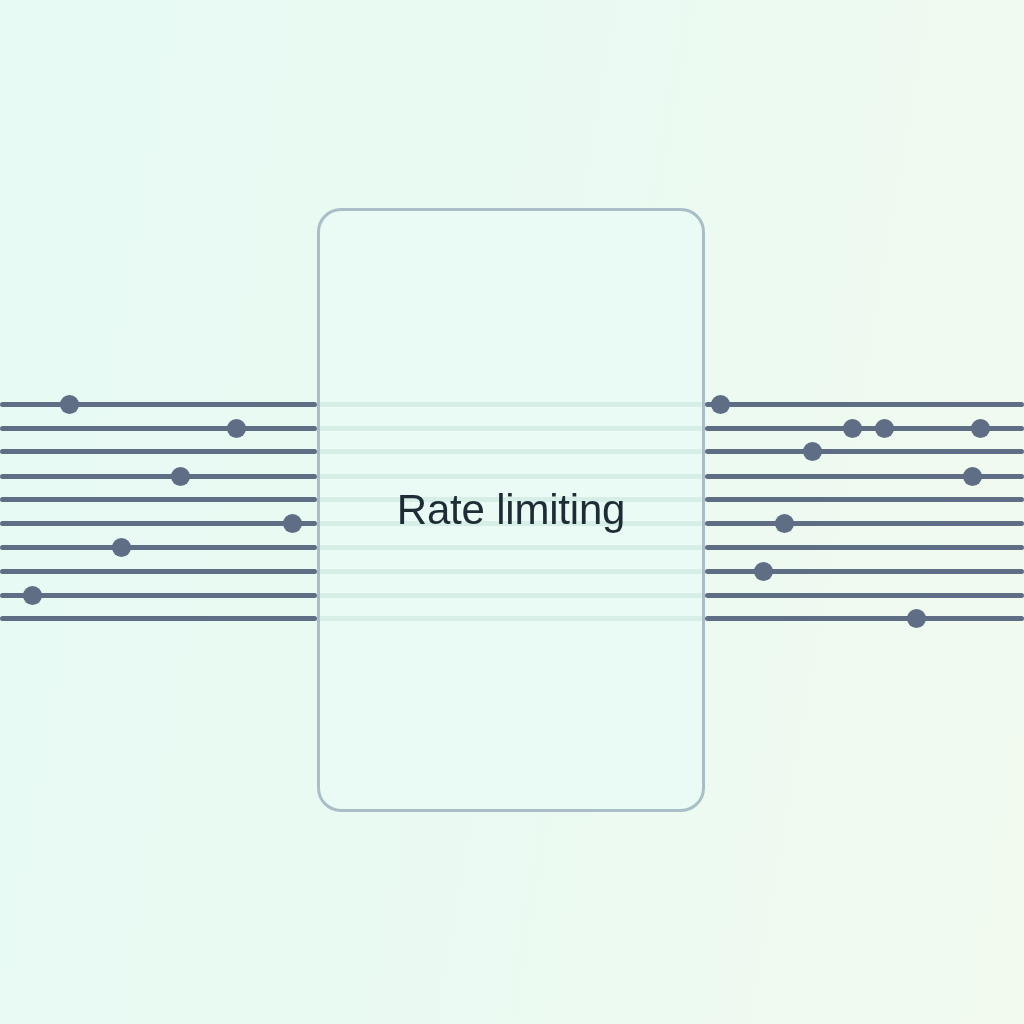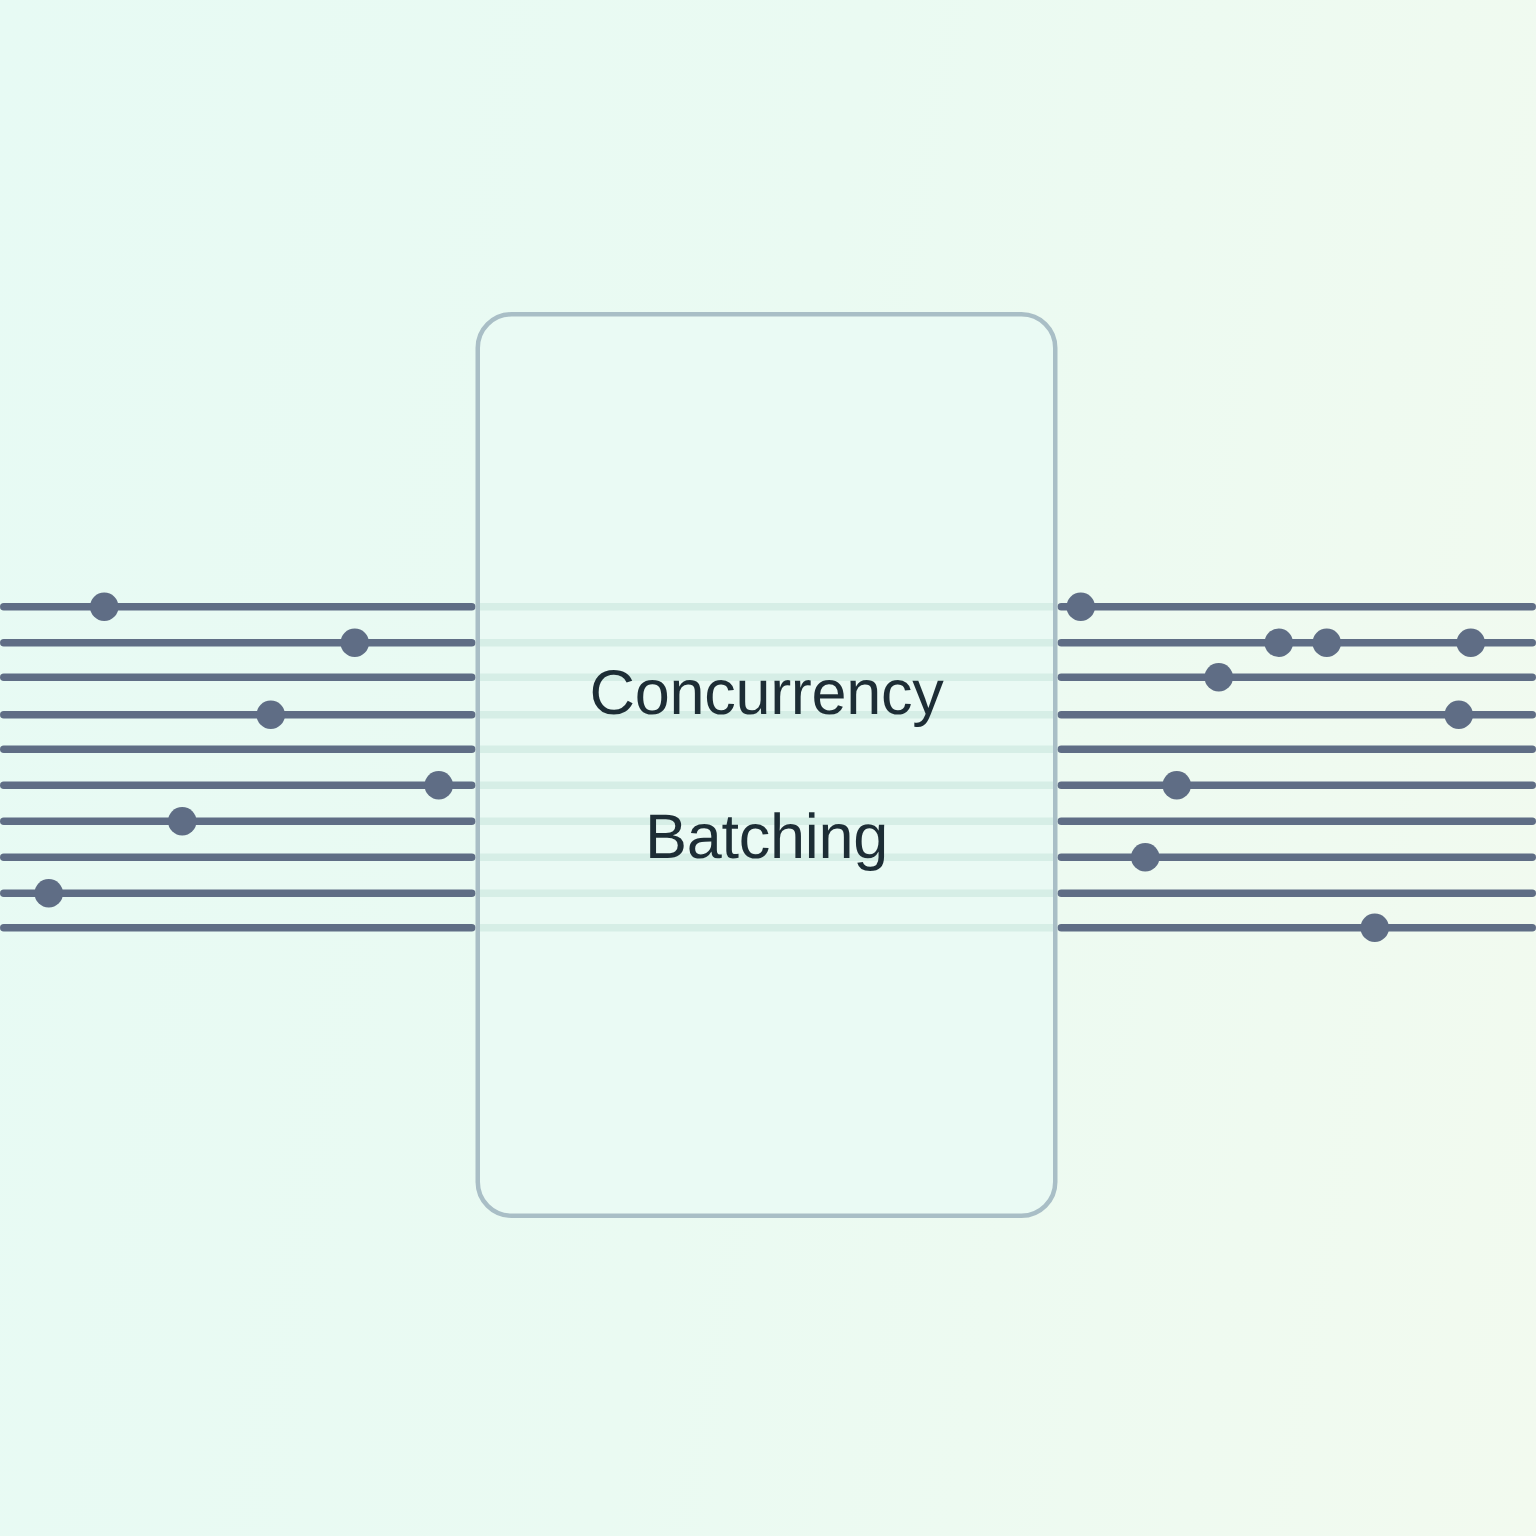--- a/index.html
+++ b/index.html
@@ -149,21 +149,18 @@
         <div class="rail-ghost" style="top: 262.5px; left: -3px; width: 388px; background: rgb(214, 238, 230); height: 5px;"></div>
         <div class="rail-ghost" style="top: 285.5px; left: -3px; width: 388px; background: rgb(214, 238, 230); height: 5px;"></div>
         <div class="rail-ghost" style="top: 309.5px; left: -3px; width: 388px; background: rgb(214, 238, 230); height: 5px;"></div>
         <div class="rail-ghost" style="top: 333.5px; left: -3px; width: 388px; background: rgb(214, 238, 230); height: 5px;"></div>
         <div class="rail-ghost" style="top: 357.5px; left: -3px; width: 388px; background: rgb(214, 238, 230); height: 5px;"></div>
         <div class="rail-ghost" style="top: 381.5px; left: -3px; width: 388px; background: rgb(214, 238, 230); height: 5px;"></div>
         <div class="rail-ghost" style="top: 404.5px; left: -3px; width: 388px; background: rgb(214, 238, 230); height: 5px;"></div>
       </div>
     <div class="card-list" id="card-list">
         <div class="card-item">
-          <span>Concurrency</span>
-        </div>
-        <div class="card-item">
-          <span>Batching</span>
+          <span>Rate limiting</span>
         </div>
       </div>
   </div>
 
 </div>
 
 </body></html>

